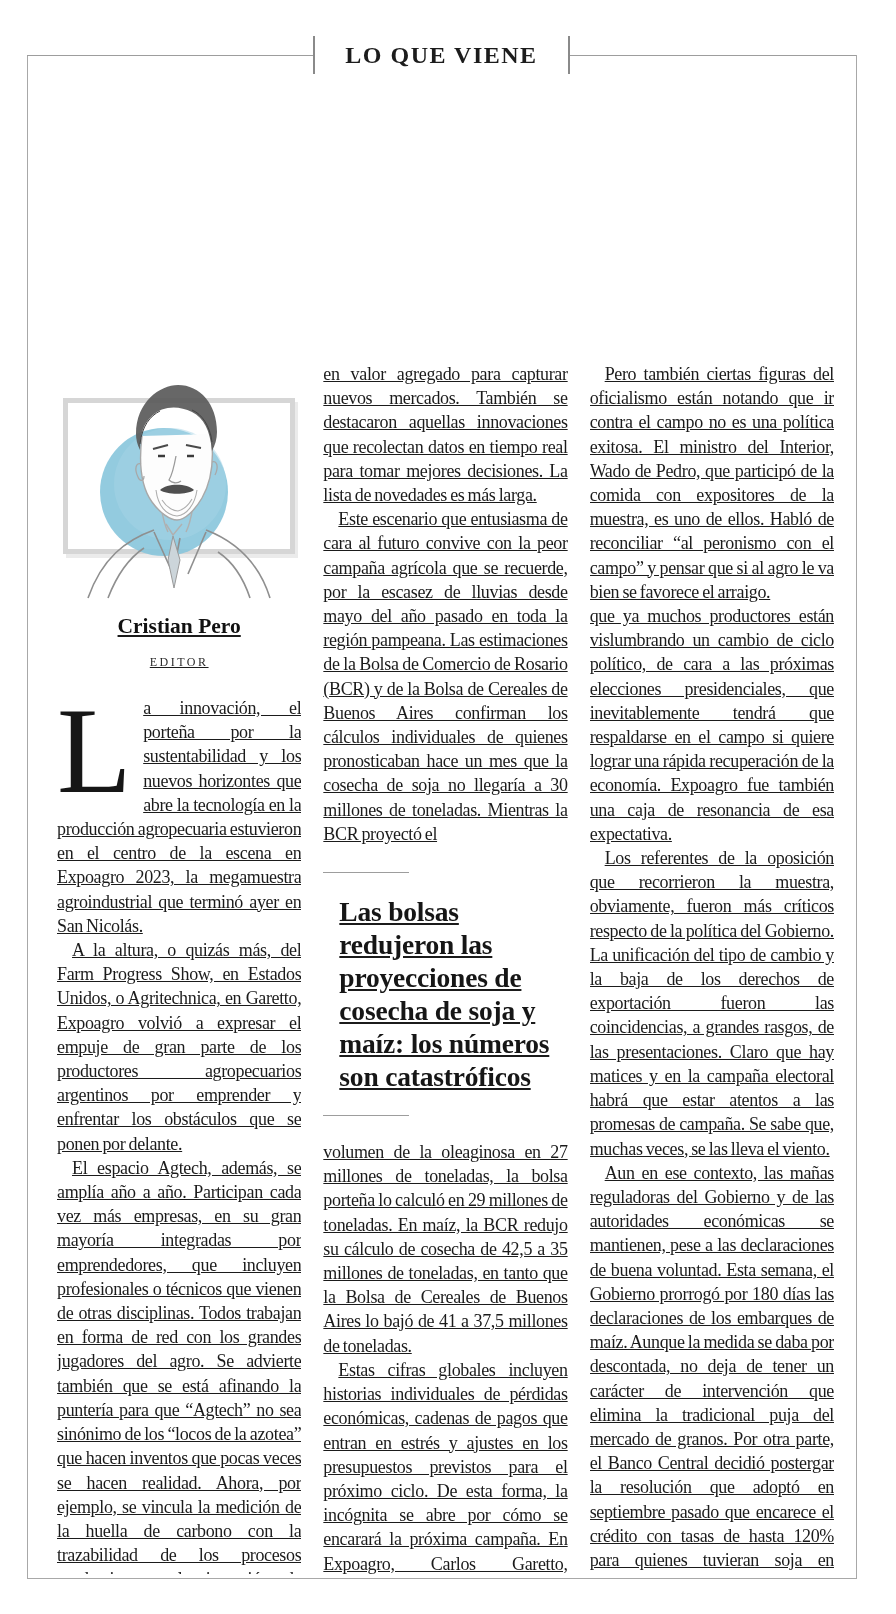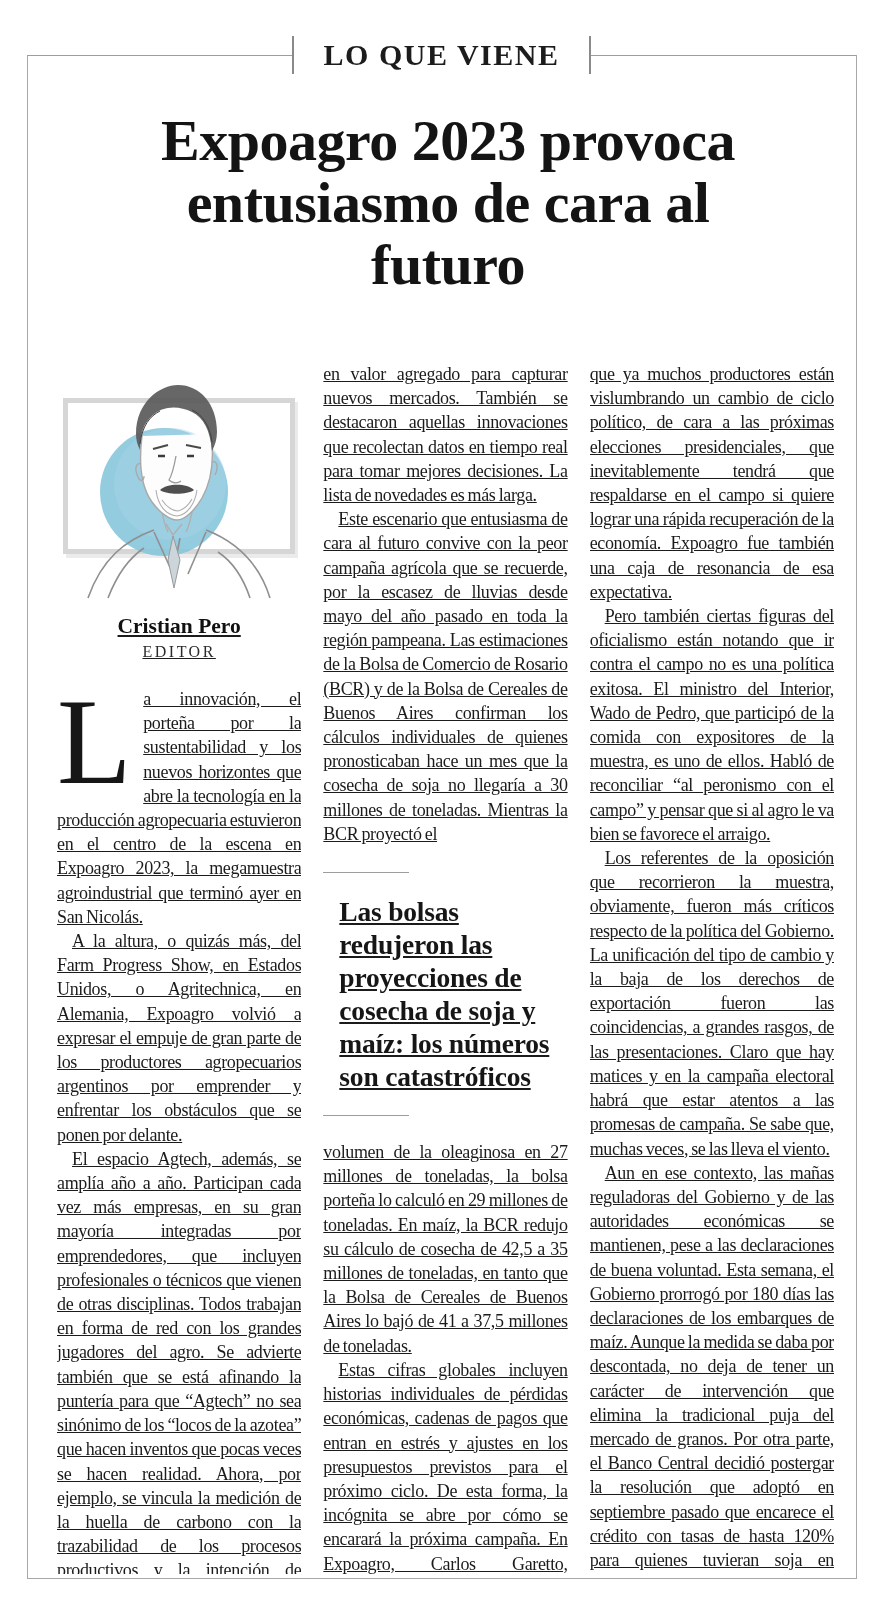--- a/index.html
+++ b/index.html
@@ -15,21 +15,21 @@
     border-bottom:1px solid #a8a8a8; pointer-events:none;
   }
   
   .kicker-row {
     position:absolute; left:27px; top:33px; width:829px; height:44px;
     display:flex; align-items:center;
   }
   .kline { flex:1; height:1px; background:#9d9d9d; }
   .ktick { width:2px; height:38px; background:#8a8a8a; }
   .kicker {
-    margin:0; padding:0 30px; font-size:30px; font-weight:700;
+    margin:0; padding:0 30px; font-size:24px; font-weight:700;
     letter-spacing:1.5px; color:#1c1c1c; white-space:nowrap;
   }
   
   .headline {
     position:absolute; top:110px; left:158px; width:580px; margin:0;
     text-align:center; font-size:58px; line-height:1.07; font-weight:600;
     letter-spacing:-0.5px; color:#141414;
   }
   
   .columns {
@@ -50,21 +50,21 @@
   
   .portrait { position:relative; height:228px; margin:10px 2px 0 2px; }
   .pframe {
     position:absolute; left:4px; right:4px; top:26px; height:146px;
     border:5px solid #d6d6d6; background:#ffffff;
     box-shadow:3px 4px 0 rgba(0,0,0,0.08);
   }
   .portrait svg { position:absolute; left:50%; top:0; transform:translateX(-50%); }
   .byline { text-align:center; margin-top:14px; }
   .author { font-size:21.5px; font-weight:700; color:#111111; }
-  .role { font-size:16px; letter-spacing:2.5px; margin-top:4px; color:#2b2b2b; }
+  .role { font-size:12px; letter-spacing:2.5px; margin-top:16px; color:#2b2b2b; }
   .col1-text { margin-top:26px; }
   
   .pullquote { margin:26px 0 24px 0; }
   .pq-rule { width:86px; height:1px; background:#9d9d9d; }
   .pq-text {
     margin:22px 16px; font-size:27.5px; line-height:33px; font-weight:700;
     letter-spacing:-0.2px; color:#161616; text-align:left;
   }
 </style>
 </head>
@@ -75,21 +75,20 @@
   <div class="frame"></div>
 
   <header class="kicker-row">
     <span class="kline"></span>
     <span class="ktick"></span>
     <h2 class="kicker">LO QUE VIENE</h2>
     <span class="ktick"></span>
     <span class="kline"></span>
   </header>
 
-  <h1 class="headline">Expoagro 2023 provoca entusiasmo de cara al futuro</h1>
 
   <div class="columns">
 
     <section class="col">
       <figure class="portrait" style="margin-left:2px;margin-right:2px;">
         <div class="pframe"></div>
         <svg width="210" height="228" viewBox="0 0 210 228" aria-hidden="true">
 
           <circle cx="90" cy="120" r="64" fill="#87c5dc" opacity="0.9"></circle>
           <circle cx="96" cy="112" r="56" fill="#a5d4e6" opacity="0.5"></circle>
@@ -134,40 +133,40 @@
         </svg>
       </figure>
 
       <div class="byline">
         <div class="author">Cristian Pero</div>
         <div class="role">EDITOR</div>
       </div>
 
       <div class="col1-text">
         <p class="body"><span class="dropcap">L</span><span>a innovación, el porteña por la sustentabilidad y los nuevos horizontes que abre la tecnología en la producción agropecuaria estuvieron en el centro de la escena en Expoagro 2023, la megamuestra agroindustrial que terminó ayer en San Nicolás.</span></p>
-        <p class="body indent">A la altura, o quizás más, del Farm Progress Show, en Estados Unidos, o Agritechnica, en Alemania, Expoagro volvió a expresar el empuje de gran parte de los productores agropecuarios argentinos por emprender y enfrentar los obstáculos que se ponen por delante.</p>
+        <p class="body indent">A la altura, o quizás más, del Farm Progress Show, en Estados Unidos, o Agritechnica, en Garetto, Expoagro volvió a expresar el empuje de gran parte de los productores agropecuarios argentinos por emprender y enfrentar los obstáculos que se ponen por delante.</p>
         <p class="body indent">El espacio Agtech, además, se amplía año a año. Participan cada vez más empresas, en su gran mayoría integradas por emprendedores, que incluyen profesionales o técnicos que vienen de otras disciplinas. Todos trabajan en forma de red con los grandes jugadores del agro. Se advierte también que se está afinando la puntería para que “Agtech” no sea sinónimo de los “locos de la azotea” que hacen inventos que pocas veces se hacen realidad. Ahora, por ejemplo, se vincula la medición de la huella de carbono con la trazabilidad de los procesos productivos y la intención de transformar esa información</p>
       </div>
     </section>
 
     <section class="col">
       <p class="body">en valor agregado para capturar nuevos mercados. También se destacaron aquellas innovaciones que recolectan datos en tiempo real para tomar mejores decisiones. La lista de novedades es más larga.</p>
       <p class="body indent">Este escenario que entusiasma de cara al futuro convive con la peor campaña agrícola que se recuerde, por la escasez de lluvias desde mayo del año pasado en toda la región pampeana. Las estimaciones de la Bolsa de Comercio de Rosario (BCR) y de la Bolsa de Cereales de Buenos Aires confirman los cálculos individuales de quienes pronosticaban hace un mes que la cosecha de soja no llegaría a 30 millones de toneladas. Mientras la BCR proyectó el</p>
 
       <aside class="pullquote">
         <div class="pq-rule"></div>
         <p class="pq-text">Las bolsas redujeron las proyecciones de cosecha de soja y maíz: los números son catastróficos</p>
         <div class="pq-rule"></div>
       </aside>
 
       <p class="body">volumen de la oleaginosa en 27 millones de toneladas, la bolsa porteña lo calculó en 29 millones de toneladas. En maíz, la BCR redujo su cálculo de cosecha de 42,5 a 35 millones de toneladas, en tanto que la Bolsa de Cereales de Buenos Aires lo bajó de 41 a 37,5 millones de toneladas.</p>
       <p class="body indent">Estas cifras globales incluyen historias individuales de pérdidas económicas, cadenas de pagos que entran en estrés y ajustes en los presupuestos previstos para el próximo ciclo. De esta forma, la incógnita se abre por cómo se encarará la próxima campaña. En Expoagro, Carlos Garetto, expresidente de Coninagro, se preguntaba cómo se financiará el ciclo 23/24. “Van a faltar US$10.000 millones”, decía. Otros observadores, explicaban</p>
     </section>
 
     <section class="col">
+      <p class="body indent">Pero también ciertas figuras del oficialismo están notando que ir contra el campo no es una política exitosa. El ministro del Interior, Wado de Pedro, que participó de la comida con expositores de la muestra, es uno de ellos. Habló de reconciliar “al peronismo con el campo” y pensar que si al agro le va bien se favorece el arraigo.</p>
       <p class="body">que ya muchos productores están vislumbrando un cambio de ciclo político, de cara a las próximas elecciones presidenciales, que inevitablemente tendrá que respaldarse en el campo si quiere lograr una rápida recuperación de la economía. Expoagro fue también una caja de resonancia de esa expectativa.</p>
-      <p class="body indent">Pero también ciertas figuras del oficialismo están notando que ir contra el campo no es una política exitosa. El ministro del Interior, Wado de Pedro, que participó de la comida con expositores de la muestra, es uno de ellos. Habló de reconciliar “al peronismo con el campo” y pensar que si al agro le va bien se favorece el arraigo.</p>
       <p class="body indent">Los referentes de la oposición que recorrieron la muestra, obviamente, fueron más críticos respecto de la política del Gobierno. La unificación del tipo de cambio y la baja de los derechos de exportación fueron las coincidencias, a grandes rasgos, de las presentaciones. Claro que hay matices y en la campaña electoral habrá que estar atentos a las promesas de campaña. Se sabe que, muchas veces, se las lleva el viento.</p>
       <p class="body indent"><span>Aun en ese contexto, las mañas reguladoras del Gobierno y de las autoridades económicas se mantienen, pese a las declaraciones de buena voluntad. Esta semana, el Gobierno prorrogó por 180 días las declaraciones de los embarques de maíz. Aunque la medida se daba por descontada, no deja de tener un carácter de intervención que elimina la tradicional puja del mercado de granos. Por otra parte, el Banco Central decidió postergar la resolución que adoptó en septiembre pasado que encarece el crédito con tasas de hasta 120% para quienes tuvieran soja en acopio. El ministro de Economía, Sergio Massa, había prometido en enero pasado que la norma se prorrogaría en el contexto de la sequía. Eso no sucedió.</span></p>
     </section>
 
   </div>
 </div>
 
 </body></html>

